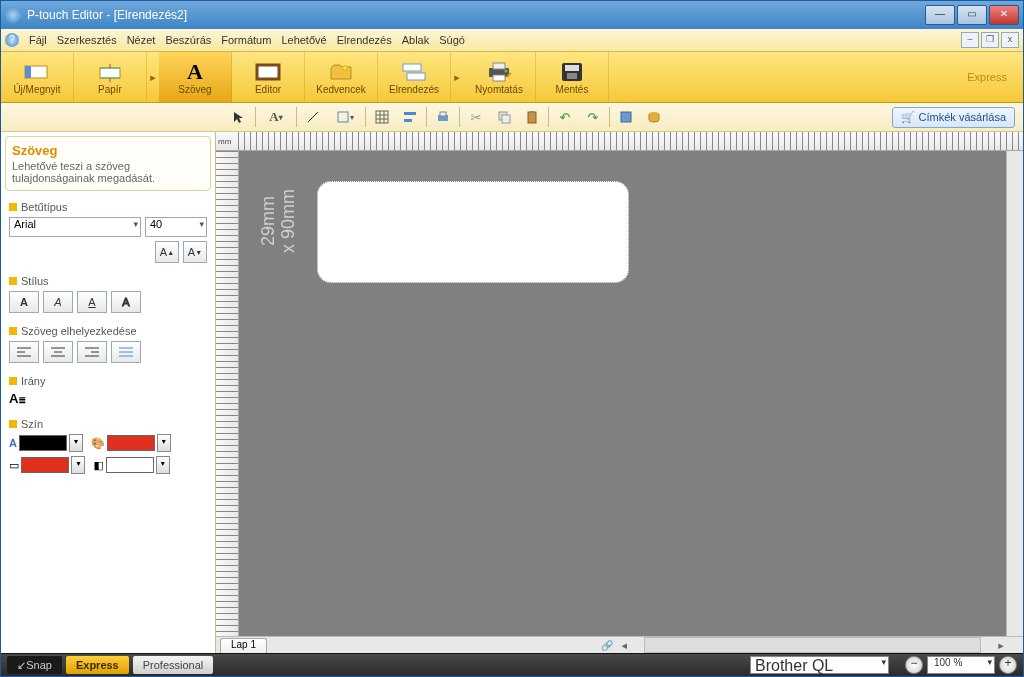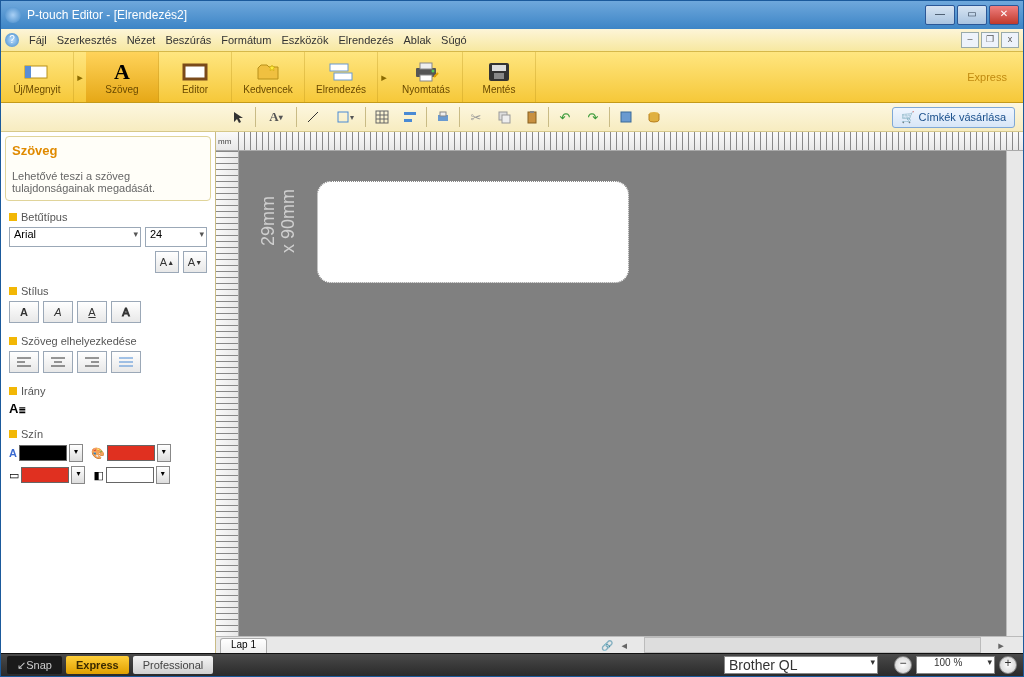--- a/index.html
+++ b/index.html
@@ -181,21 +181,21 @@
   background: #fffef8;
 }
 .info-box .title {
   color: #e08a00;
   font-weight: bold;
   font-size: 13px;
 }
 .info-box .desc {
   color: #666;
   font-size: 11px;
-  margin-top: 12px;
+  margin-top: 2px;
 }
 .section {
   margin: 6px 8px;
 }
 .section .header {
   display: flex;
   align-items: center;
   gap: 4px;
   color: #555;
   font-size: 11px;
@@ -383,35 +383,35 @@
 .mode-btn.dark { background: #1a1a1a; color: #ccc; }
 .mode-btn.active { background: linear-gradient(#ffcf3a,#e0a000); color: #3a2a00; font-weight: bold; }
 .mode-btn.light { background: linear-gradient(#f5f5f5,#d0d0d0); color: #444; }
 .footer .spacer { flex: 1; }
 .printer-select {
   background: #fff;
   color: #333;
   border: 1px solid #888;
   height: 16px;
   width: 120px;
-  font-size: 14px;
-  padding: 0 28px 0 4px;
+  font-size: 16px;
+  padding: 0 13px 0 4px;
   position: relative;
 }
 .printer-select::after {
   content: "▾";
   position: absolute;
   right: 2px; top: 0;
   font-size: 9px;
 }
 .zoom-box {
   background: #fff; color: #333;
   border: 1px solid #888;
   height: 16px; width: 48px;
-  font-size: 10px; padding: 0 12px 0 17px;
+  font-size: 10px; padding: 0 12px 0 6px;
   position: relative;
 }
 .zoom-box::after { content: "▾"; position: absolute; right: 2px; top: 0; font-size: 9px; }
 .zoom-btn {
   width: 16px; height: 16px; border-radius: 50%;
   background: radial-gradient(#fefefe,#ccc);
   border: 1px solid #888;
   color: #333;
   font-size: 12px; line-height: 12px; text-align: center;
 }
@@ -432,41 +432,51 @@
     </div>
   </div>
 
   <div class="menubar">
     <div class="help-icon">?</div>
     <div class="menu-item">Fájl</div>
     <div class="menu-item">Szerkesztés</div>
     <div class="menu-item">Nézet</div>
     <div class="menu-item">Beszúrás</div>
     <div class="menu-item">Formátum</div>
-    <div class="menu-item">Eszközök</div>
+    <div class="menu-item">Lehetővé</div>
     <div class="menu-item">Elrendezés</div>
     <div class="menu-item">Ablak</div>
     <div class="menu-item">Súgó</div>
     <div class="spacer"></div>
     <div class="mdi-btns">
       <div class="mdi-btn">–</div>
       <div class="mdi-btn">❐</div>
       <div class="mdi-btn">x</div>
     </div>
   </div>
 
   <div class="ribbon">
     <div class="ribbon-group">
       <div class="icon-lg">
         <svg width="28" height="20">
             <rect x="2" y="4" width="22" height="12" fill="#fff" stroke="#b89018"></rect>
             <rect x="2" y="4" width="6" height="12" fill="#5a8ed6"></rect>
           </svg>
       </div>
       <div class="label">Új/Megnyit</div>
+    </div>
+    <div class="ribbon-group">
+      <div class="icon-lg">
+        <svg width="28" height="20">
+            <rect x="4" y="6" width="20" height="10" fill="#fff" stroke="#b89018"></rect>
+            <path d="M4 6 h20 M4 16 h20" stroke="#4a8"></path>
+            <path d="M14 2 v4 M14 16 v4" stroke="#c04040" marker-end=""></path>
+          </svg>
+      </div>
+      <div class="label">Papír</div>
     </div>
     <div class="arrow">▸</div>
     <div class="ribbon-group active">
       <div class="icon-lg" style="font-family:serif;font-weight:bold;color:#000;text-shadow:1px 1px #f0c030;font-size:22px">A</div>
       <div class="label">Szöveg</div>
     </div>
     <div class="ribbon-group">
       <div class="icon-lg">
         <svg width="28" height="20">
             <rect x="3" y="3" width="22" height="14" fill="#fff" stroke="#7a4a1a" stroke-width="3"></rect>
@@ -603,21 +613,21 @@
     <div class="side-panel">
       <div class="info-box">
         <div class="title">Szöveg</div>
         <div class="desc">Lehetővé teszi a szöveg tulajdonságainak megadását.</div>
       </div>
 
       <div class="section">
         <div class="header">Betűtípus</div>
         <div class="font-row">
           <div class="select"><span>Arial</span></div>
-          <div class="select small"><span>24</span></div>
+          <div class="select small"><span>40</span></div>
         </div>
         <div class="btn-row" style="justify-content:flex-end">
           <div class="btn-sm">A<span style="font-size:7px;vertical-align:super">▲</span></div>
           <div class="btn-sm">A<span style="font-size:7px;vertical-align:sub">▼</span></div>
         </div>
       </div>
 
       <div class="section">
         <div class="header">Stílus</div>
         <div class="btn-row">

